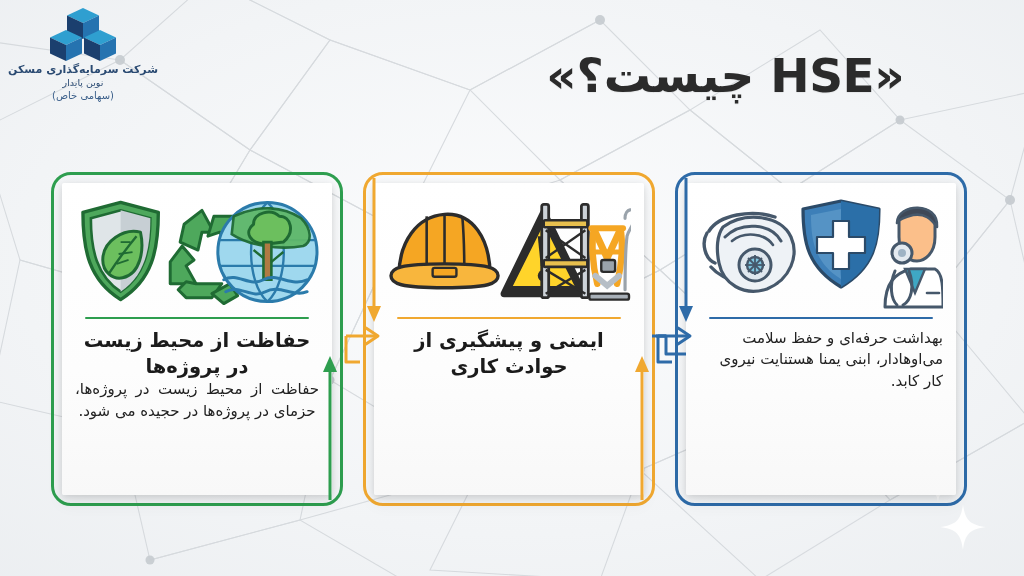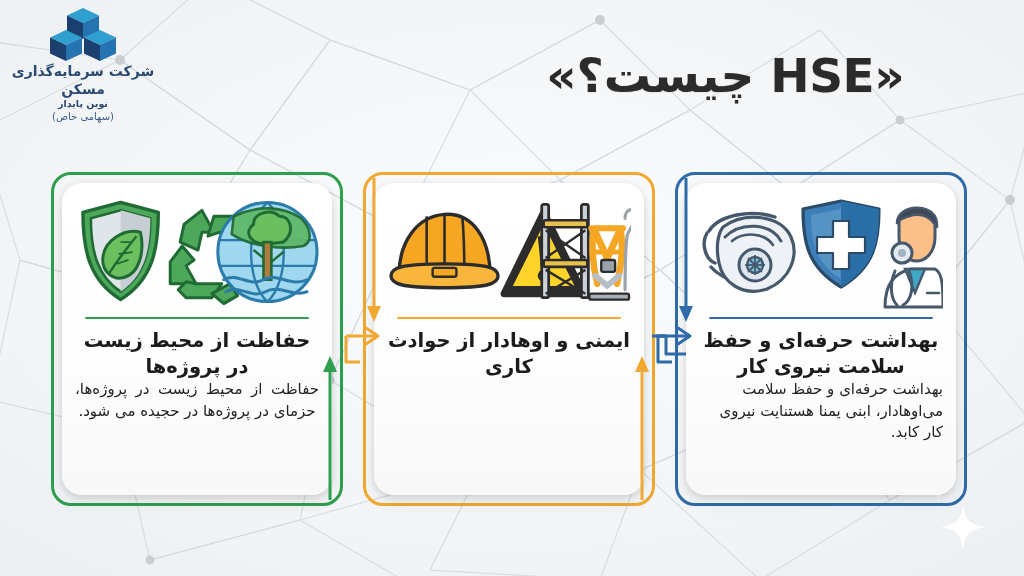--- a/index.html
+++ b/index.html
@@ -40,30 +40,30 @@
   #logo-block {
     position: absolute;
     top: 6px;
     left: 8px;
     width: 150px;
     text-align: center;
     direction: rtl;
   }
   #logo-mark { width: 150px; height: 56px; display: block; }
   .logo-line1 {
-    font-size: 14px;
+    font-size: 11px;
     font-weight: bold;
     color: #2a4a72;
     letter-spacing: .2px;
     margin-top: 1px;
     line-height: 1.25;
   }
   .logo-line2 {
     font-size: 9.5px;
-    font-weight: bold;
+    font-weight: normal;
     color: #2a4a72;
     line-height: 1.25;
   }
   .logo-line3 {
     font-size: 10px;
     color: #3b5f8a;
     line-height: 1.3;
   }
 
   
@@ -108,21 +108,21 @@
     border-radius: 20px;
   }
 
   .card {
     position: absolute;
     top: 11px;
     left: 11px;
     right: 11px;
     bottom: 11px;
     background: linear-gradient(180deg, #ffffff 0%, #fdfdfd 60%, #f8f8f8 100%);
-    border-radius: 20px;
+    border-radius: 2px;
     box-shadow: 0 2px 7px rgba(0,0,0,.13), 0 8px 18px rgba(0,0,0,.06);
     padding: 12px 13px 10px 13px;
     display: flex;
     flex-direction: column;
     align-items: center;
     direction: rtl;
   }
 
   .card-icons {
     width: 100%;
@@ -295,21 +295,20 @@
 
               <path d="M196 74 C190 88 192 102 198 108" stroke="#46586b" stroke-width="3" fill="none" stroke-linecap="round"></path>
               <path d="M210 74 C216 90 212 104 204 108" stroke="#46586b" stroke-width="3" fill="none" stroke-linecap="round"></path>
               <circle cx="203" cy="56" r="10" fill="#e4eaf0" stroke="#46586b" stroke-width="3"></circle>
               <circle cx="203" cy="56" r="4" fill="#9fb3c4"></circle>
               <line x1="228" y1="96" x2="240" y2="96" stroke="#46586b" stroke-width="2.6" stroke-linecap="round"></line>
             </g>
           </svg>
         </div>
         <div class="card-divider"></div>
-        <div class="card-title">بهداشت حرفه‌ای و حفظ سلامت نیروی کار</div>
         <div class="card-body">بهداشت حرفه‌ای و حفظ سلامت می‌اوهادار، ابنی یمنا هستنایت نیروی کار کابد.</div>
       </div>
     </div>
 
     <div class="card-wrap" id="card-wrap-1" style="--accent:#F0A830;">
       <div class="card-outline"></div>
       <div class="card">
         <div class="card-icons">
           <svg width="246" height="112" viewBox="0 0 246 112" xmlns="http://www.w3.org/2000/svg">
 
@@ -354,21 +353,21 @@
               <path d="M236 34 C238 52 236 70 232 86" stroke="#f5a623" stroke-width="6.5" fill="none" stroke-linecap="round"></path>
               <path d="M206 30 L238 30" stroke="#f5a623" stroke-width="6" stroke-linecap="round"></path>
               <path d="M208 54 L236 54" stroke="#f5a623" stroke-width="5" stroke-linecap="round"></path>
               <rect x="216" y="62" width="14" height="12" rx="2" fill="#9aa3ab" stroke="#2c2c2c" stroke-width="2.4"></rect>
               <path d="M210 78 L222 88 L234 78" stroke="#b6bec6" stroke-width="6" fill="none" stroke-linecap="round"></path>
               <path d="M240 20 C240 10 250 8 250 18 C250 26 244 30 242 38 C240 54 240 72 240 92" stroke="#9aa3ab" stroke-width="3.2" fill="none" stroke-linecap="round"></path>
             </g>
           </svg>
         </div>
         <div class="card-divider"></div>
-        <div class="card-title">ایمنی و اوهادار از حوادث کاری</div>
+        <div class="card-title">ایمنی و پیشگیری از حوادث کاری</div>
       </div>
     </div>
 
     <div class="card-wrap" id="card-wrap-2" style="--accent:#2E9E4F;">
       <div class="card-outline"></div>
       <div class="card">
         <div class="card-icons">
           <svg width="246" height="112" viewBox="0 0 246 112" xmlns="http://www.w3.org/2000/svg">
 
             <g>

